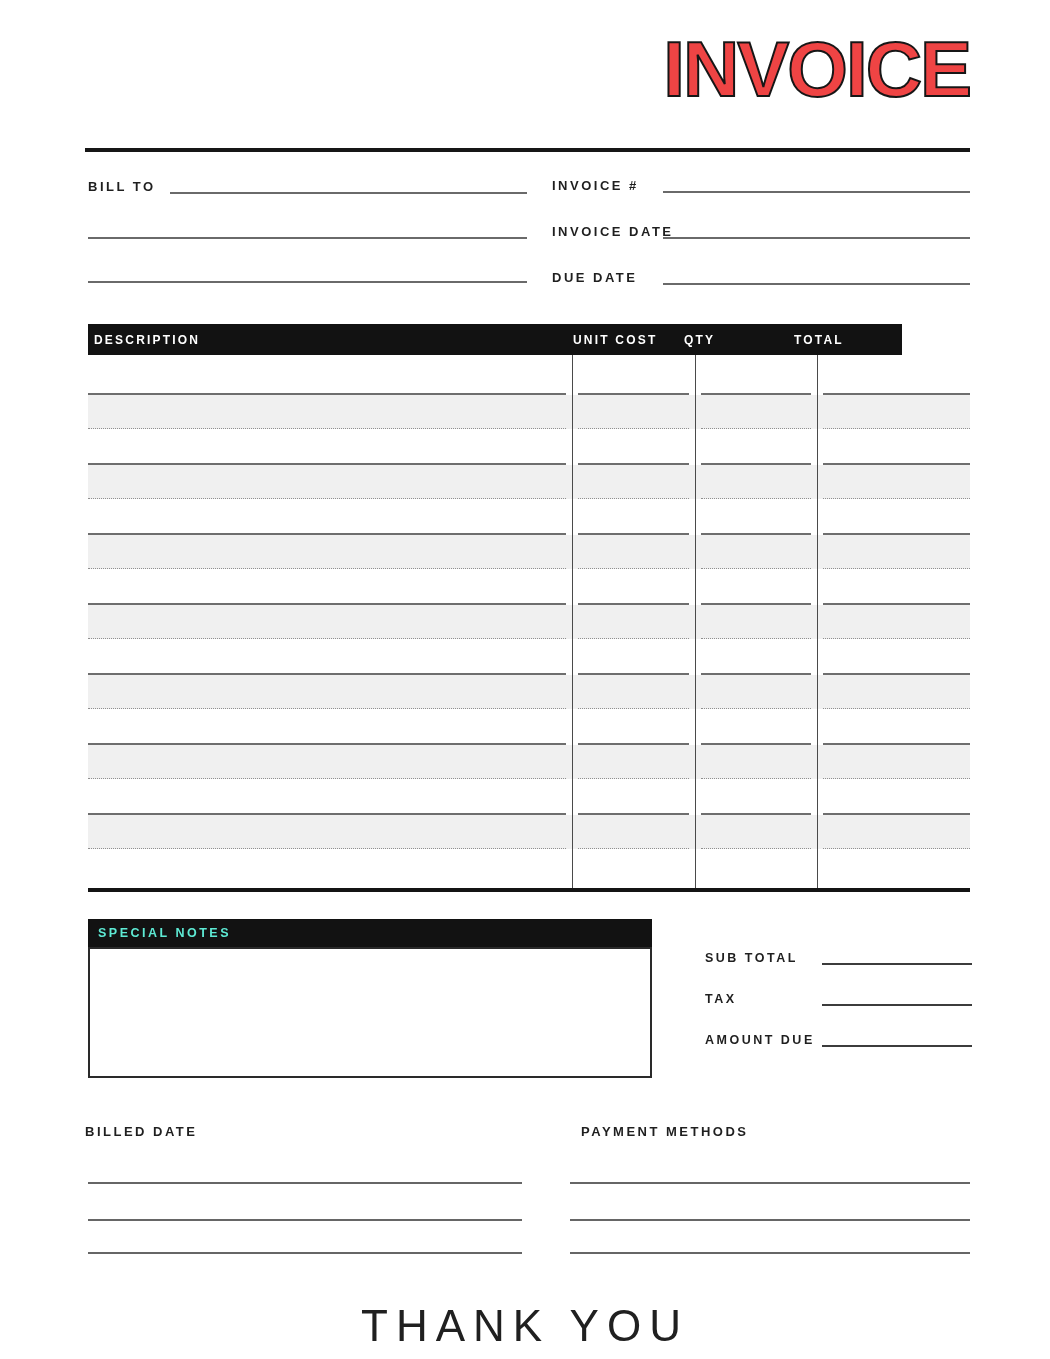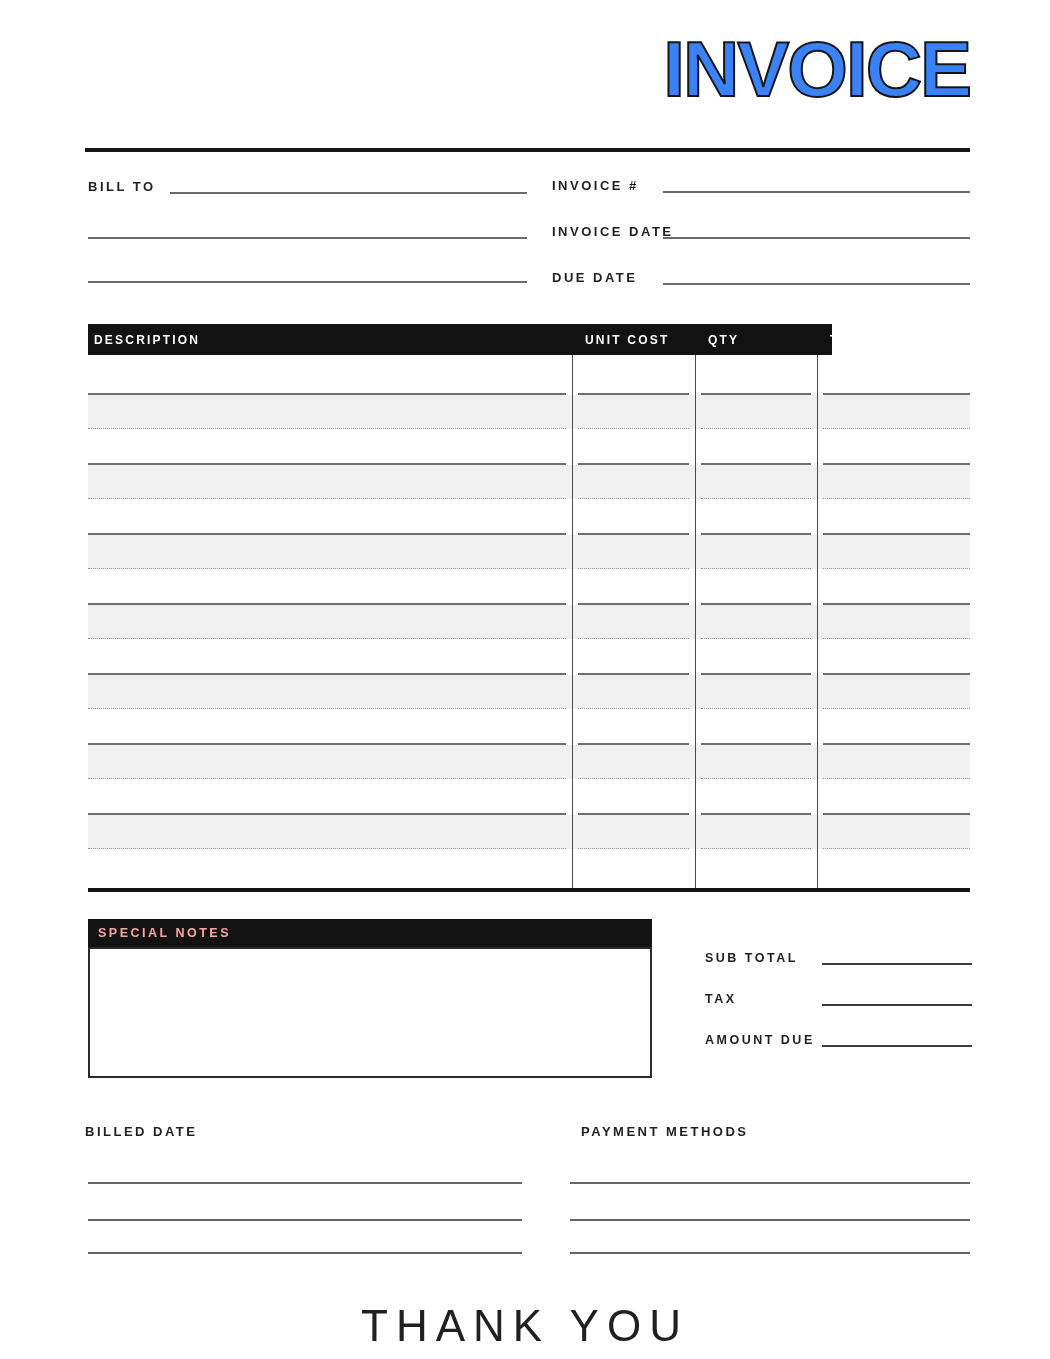--- a/index.html
+++ b/index.html
@@ -4,49 +4,49 @@
 <style>
   html,body{margin:0;padding:0;background:#fff;}
   .page{
     position:relative;width:1050px;height:1359px;background:#ffffff;overflow:hidden;
     font-family:"Liberation Sans","DejaVu Sans",sans-serif;color:#1c1c1c;
   }
   
   .invoice-title{
     position:absolute;top:30px;right:80px;margin:0;
     font-size:78px;line-height:1;font-weight:700;letter-spacing:-2px;
-    color:#3b82f6;-webkit-text-stroke:2px #161616;white-space:nowrap;
+    color:#ef4444;-webkit-text-stroke:2px #161616;white-space:nowrap;
   }
   .top-rule{position:absolute;left:85px;top:148px;width:885px;height:4px;background:#161616;}
   
   .lbl{
     font-size:13px;font-weight:700;letter-spacing:2.5px;color:#1f1f1f;
     line-height:1;white-space:nowrap;
   }
-  .lbl-white{color:#fca5a5;}
+  .lbl-white{color:#5eead4;}
   
   .field-row{position:absolute;display:flex;align-items:flex-end;height:20px;box-sizing:border-box;}
   .field-row .lbl{padding-bottom:1px;}
   .fill-line{flex:1;border-bottom:2px solid #6a6a6a;height:100%;box-sizing:border-box;}
   .solo-line{position:absolute;height:20px;border-bottom:2px solid #6a6a6a;box-sizing:border-box;}
   
   .bill-row1{left:88px;top:174px;width:439px;}
   .bill-row1 .fill-line{margin-left:14px;}
   .bill-row2{left:88px;top:219px;width:439px;}
   .bill-row3{left:88px;top:263px;width:439px;}
   
   .meta-row{left:552px;width:418px;}
   .meta-row .lbl{width:111px;flex:0 0 111px;}
   .meta-row1{top:173px;}
   .meta-row2{top:219px;}
   .meta-row3{top:265px;}
   
   .thead{
-    position:absolute;left:88px;top:324px;width:744px;height:31px;background:#121212;
-    display:grid;grid-template-columns:478px 111px 110px 147px;column-gap:12px;
+    position:absolute;left:88px;top:324px;width:814px;height:31px;background:#121212;
+    display:grid;grid-template-columns:478px 111px 110px 147px;column-gap:0;
     align-items:center;box-sizing:border-box;
   }
   .thead .hcell{font-size:12px;font-weight:700;letter-spacing:2.2px;color:#fff;padding-left:7px;white-space:nowrap;}
   .thead .hcell.c0{padding-left:6px;}
   .tbody{
     position:absolute;left:88px;top:355px;width:882px;height:533px;
     border-bottom:4px solid #141414;box-sizing:content-box;overflow:hidden;
   }
   .trow{display:grid;grid-template-columns:478px 111px 110px 147px;column-gap:12px;}
   .trow.white{height:36px;}

